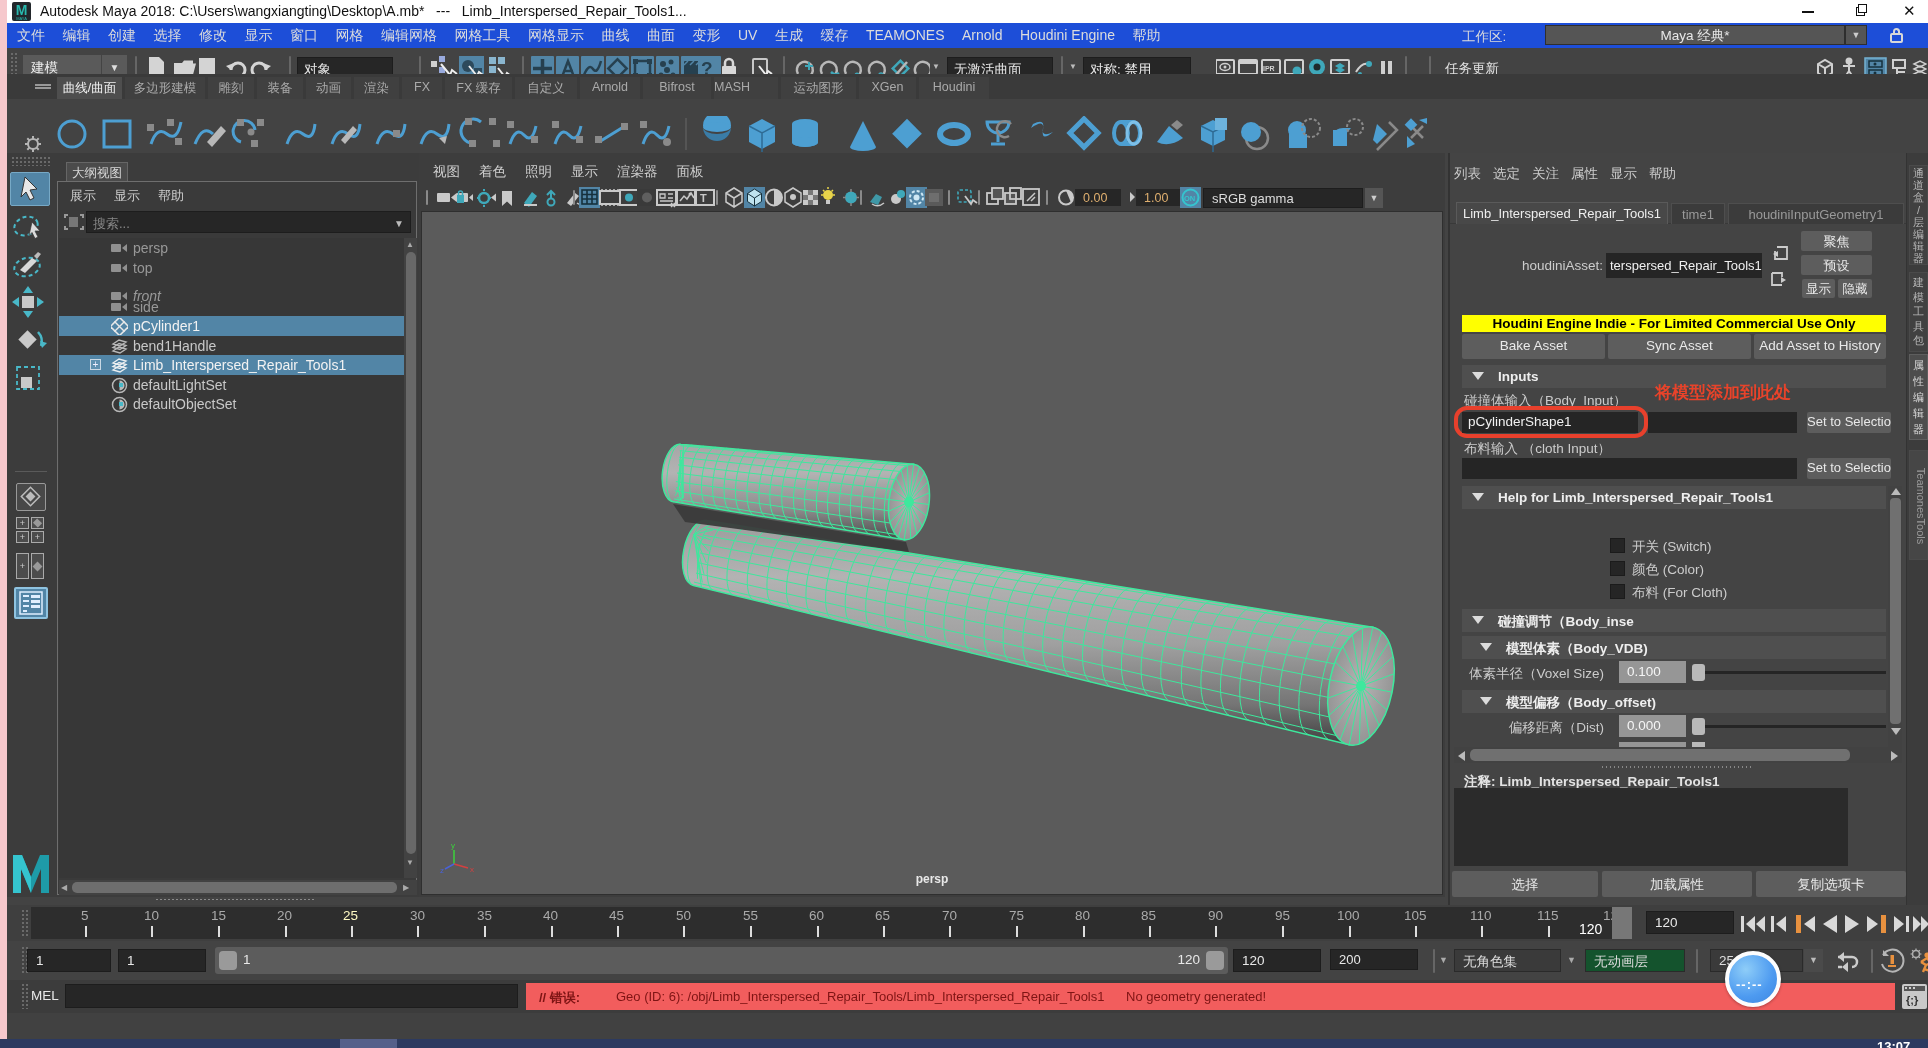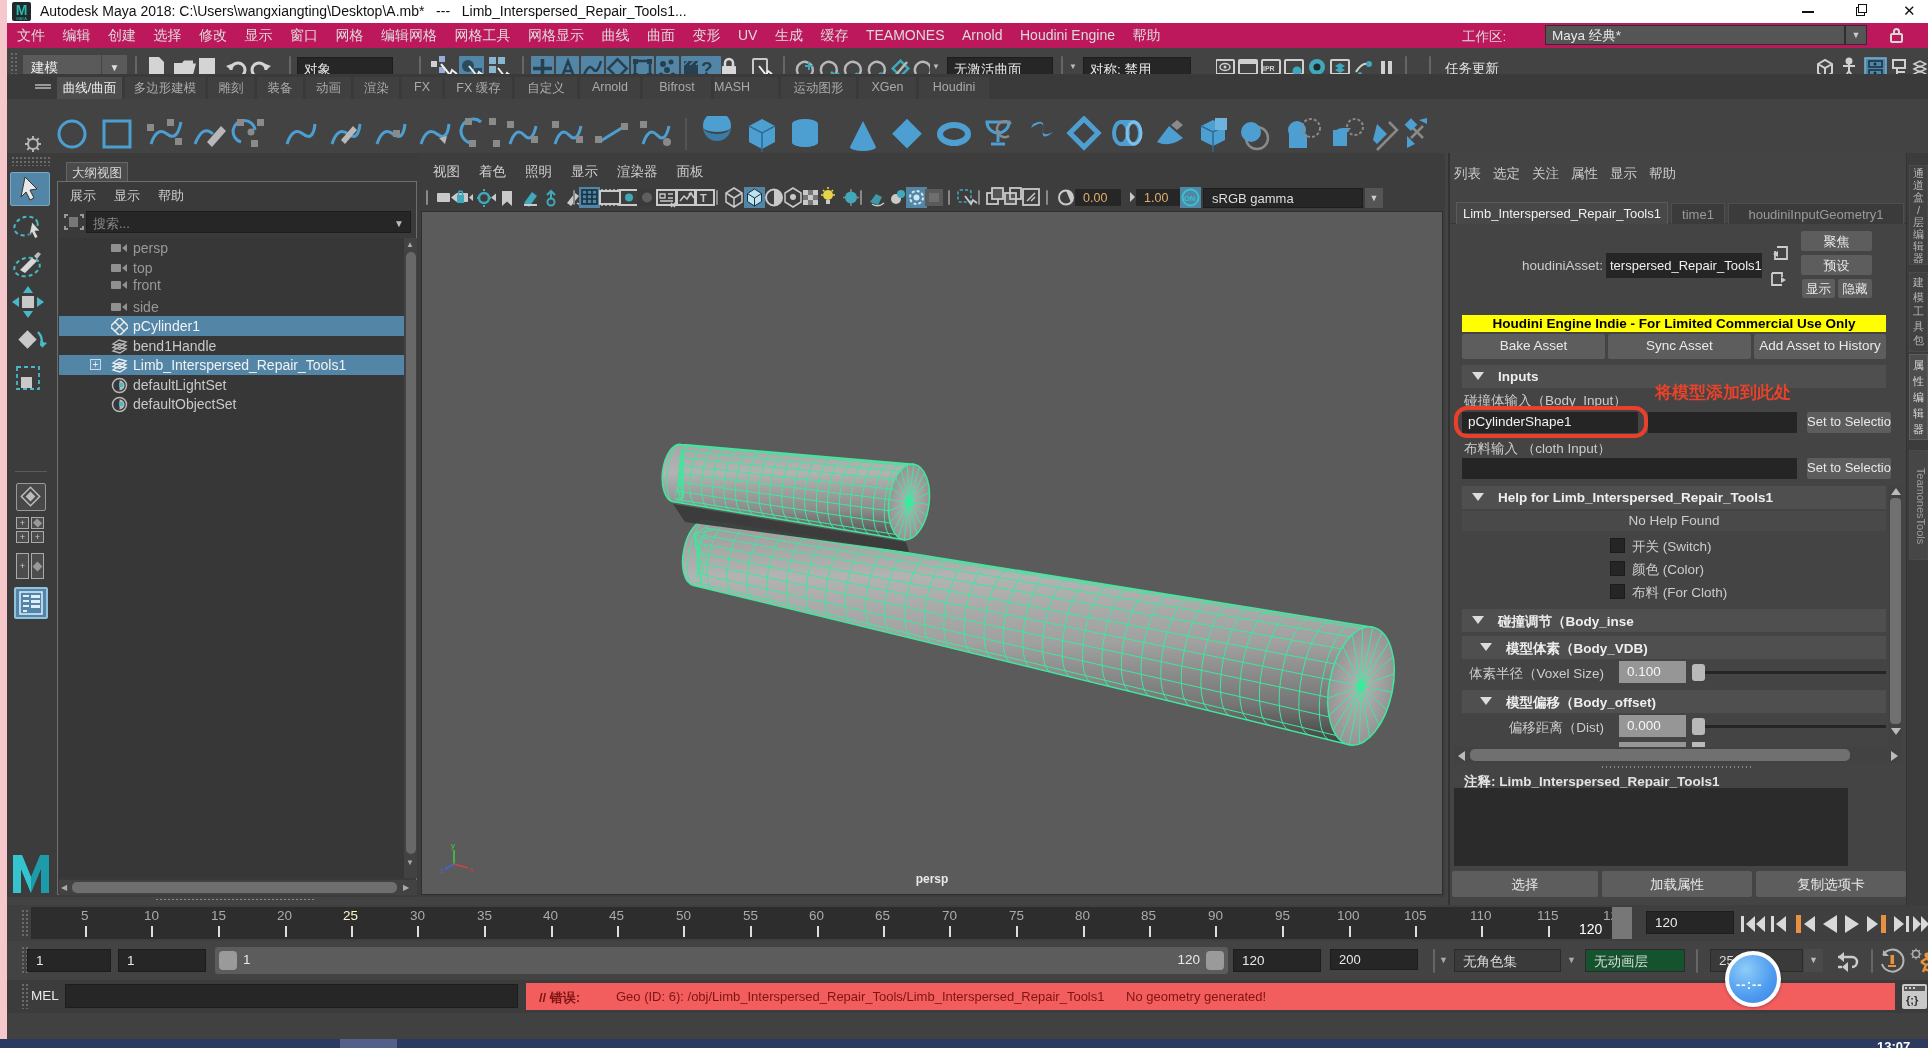--- a/index.html
+++ b/index.html
@@ -24,21 +24,21 @@
       <div class="abs" style="left:2px;top:1px;width:15px;height:14px;color:#28b8ad;font-weight:bold;font-size:14px;line-height:14px;text-align:center;">M</div>
       <div class="abs" style="left:0;top:14px;width:19px;color:#28b8ad;font-size:4px;text-align:center;">MAYA</div>
     </div>
     <div class="abs" style="left:33px;top:3px;font-size:14px;color:#111;">Autodesk Maya 2018: C:\Users\wangxiangting\Desktop\A.mb*&nbsp;&nbsp;&nbsp;---&nbsp;&nbsp;&nbsp;Limb_Interspersed_Repair_Tools1...</div>
     <div class="abs" style="left:1795px;top:11px;width:12px;height:1.5px;background:#111;"></div>
     <div class="abs" style="left:1847px;top:5px;width:9px;height:9px;border:1.5px solid #111;margin-top:2px;margin-left:2px;"></div>
     <div class="abs" style="left:1851px;top:4px;width:9px;height:9px;border:1.5px solid #111;background:#fff;"></div>
     <div class="abs" style="left:1896px;top:4px;width:14px;height:14px;font-size:15px;color:#111;line-height:14px;">✕</div>
   </div>
 
-  <div class="abs" id="menubar" style="left:7px;top:23px;width:1921px;height:25px;background:#be185d;">
+  <div class="abs" id="menubar" style="left:7px;top:23px;width:1921px;height:25px;background:#1d4ed8;">
     <div class="abs menuitem" style="left:10px;top:4px;display:flex;gap:17.5px;white-space:nowrap;font-size:14px;">
       <span>文件</span>
         <span>编辑</span>
         <span>创建</span>
         <span>选择</span>
         <span>修改</span>
         <span>显示</span>
         <span>窗口</span>
         <span>网格</span>
         <span>编辑网格</span>
@@ -49,21 +49,21 @@
         <span>变形</span>
         <span>UV</span>
         <span>生成</span>
         <span>缓存</span>
         <span>TEAMONES</span>
         <span>Arnold</span>
         <span>Houdini Engine</span>
         <span>帮助</span>
     </div>
     <div class="abs menuitem" style="left:1455px;top:5px;">工作区:</div>
-    <div class="abs" style="left:1538px;top:2px;width:300px;height:20px;background:#555555;border:1px solid #2e2e2e;color:#e8e8e8;font-size:13.5px;padding:1px 6px;">Maya 经典*</div>
+    <div class="abs" style="left:1538px;top:2px;width:300px;height:20px;background:#555555;border:1px solid #2e2e2e;color:#e8e8e8;font-size:13.5px;padding:1px 6px;text-align:center;">Maya 经典*</div>
     <div class="abs" style="left:1838px;top:2px;width:22px;height:20px;background:#555555;border:1px solid #2e2e2e;color:#ccc;font-size:9px;text-align:center;line-height:19px;">▼</div>
     <div class="abs" style="left:1883px;top:3px;width:13px;height:10px;border:2px solid #d8d8d8;border-radius:2px;margin-top:7px;"></div>
     <div class="abs" style="left:1886px;top:5px;width:7px;height:6px;border:2px solid #d8d8d8;border-bottom:none;border-radius:4px 4px 0 0;"></div>
   </div>
 
   <div class="abs" id="toolbar" style="left:7px;top:48px;width:1921px;height:41px;background:#434343;border-bottom:1px solid #333;">
     <div class="abs" style="left:3px;top:4px;width:8px;height:33px;background-image:radial-gradient(circle,#6a6a6a 1px,transparent 1.2px);background-size:4px 4px;"></div>
 
     <div class="abs" style="left:16px;top:7px;width:78px;height:26px;background:#5a5a5a;color:#eee;font-size:13.5px;padding:4px 8px;">建模</div>
     <div class="abs" style="left:94px;top:7px;width:26px;height:26px;background:#5a5a5a;border-left:1px solid #444;color:#ddd;font-size:10px;text-align:center;line-height:26px;">▼</div>
@@ -472,21 +472,21 @@
             </svg>
             <span class="lbl">persp</span>
           </div>
         <div class="trow" style="top:19.5px;">
             <svg class="camico" viewBox="0 0 16 10">
               <rect x="0" y="1" width="10" height="8" rx="1" fill="#909090"></rect>
               <path d="M11,5 l5,-4 v8 z" fill="#909090"></path>
             </svg>
             <span class="lbl">top</span>
           </div>
-        <div class="trow" style="top:37px;">
+        <div class="trow" style="top:48px;font-style:italic;">
             <svg class="camico" viewBox="0 0 16 10">
               <rect x="0" y="1" width="10" height="8" rx="1" fill="#909090"></rect>
               <path d="M11,5 l5,-4 v8 z" fill="#909090"></path>
             </svg>
             <span class="lbl">front</span>
           </div>
         <div class="trow" style="top:58.5px;">
             <svg class="camico" viewBox="0 0 16 10">
               <rect x="0" y="1" width="10" height="8" rx="1" fill="#909090"></rect>
               <path d="M11,5 l5,-4 v8 z" fill="#909090"></path>
@@ -839,21 +839,20 @@
     <div class="abs" style="left:198px;top:259px;width:149px;height:21px;background:#252525;"></div>
     <div class="abs btn" style="left:357px;top:259px;width:84px;height:21px;font-size:13px;padding-top:2px;overflow:hidden;white-space:nowrap;">Set to Selectio</div>
     <div class="abs" style="left:14px;top:287px;color:#ccc;font-size:13.5px;">布料输入  （cloth  Input）</div>
     <div class="abs" style="left:12px;top:305px;width:335px;height:21px;background:#252525;"></div>
     <div class="abs btn" style="left:357px;top:305px;width:84px;height:21px;font-size:13px;padding-top:2px;overflow:hidden;white-space:nowrap;">Set to Selectio</div>
 
     <div class="abs hdr" style="left:12px;top:333px;width:424px;height:23px;font-size:13.5px;">
       <span style="position:absolute;left:10px;top:7px;width:0;height:0;border-left:6px solid transparent;border-right:6px solid transparent;border-top:8px solid #dcdcdc;"></span>
       <span style="position:absolute;left:36px;top:4px;">Help for Limb_Interspersed_Repair_Tools1</span>
     </div>
-    <div class="abs" style="left:12px;top:358px;width:424px;height:20px;background:#494949;color:#ccc;font-size:13.5px;text-align:center;padding-top:2px;">No Help Found</div>
 
     <div class="abs" style="left:160px;top:385px;width:15px;height:15px;background:#252525;border:1px solid #1b1b1b;"></div>
     <div class="abs" style="left:182px;top:385px;color:#ccc;font-size:13.5px;">开关  (Switch)</div>
     <div class="abs" style="left:160px;top:408px;width:15px;height:15px;background:#252525;border:1px solid #1b1b1b;"></div>
     <div class="abs" style="left:182px;top:408px;color:#ccc;font-size:13.5px;">颜色  (Color)</div>
     <div class="abs" style="left:160px;top:431px;width:15px;height:15px;background:#252525;border:1px solid #1b1b1b;"></div>
     <div class="abs" style="left:182px;top:431px;color:#ccc;font-size:13.5px;">布料  (For Cloth)</div>
 
     <div class="abs hdr" style="left:12px;top:456px;width:424px;height:23px;font-size:13.5px;">
       <span style="position:absolute;left:10px;top:7px;width:0;height:0;border-left:6px solid transparent;border-right:6px solid transparent;border-top:8px solid #dcdcdc;"></span>

